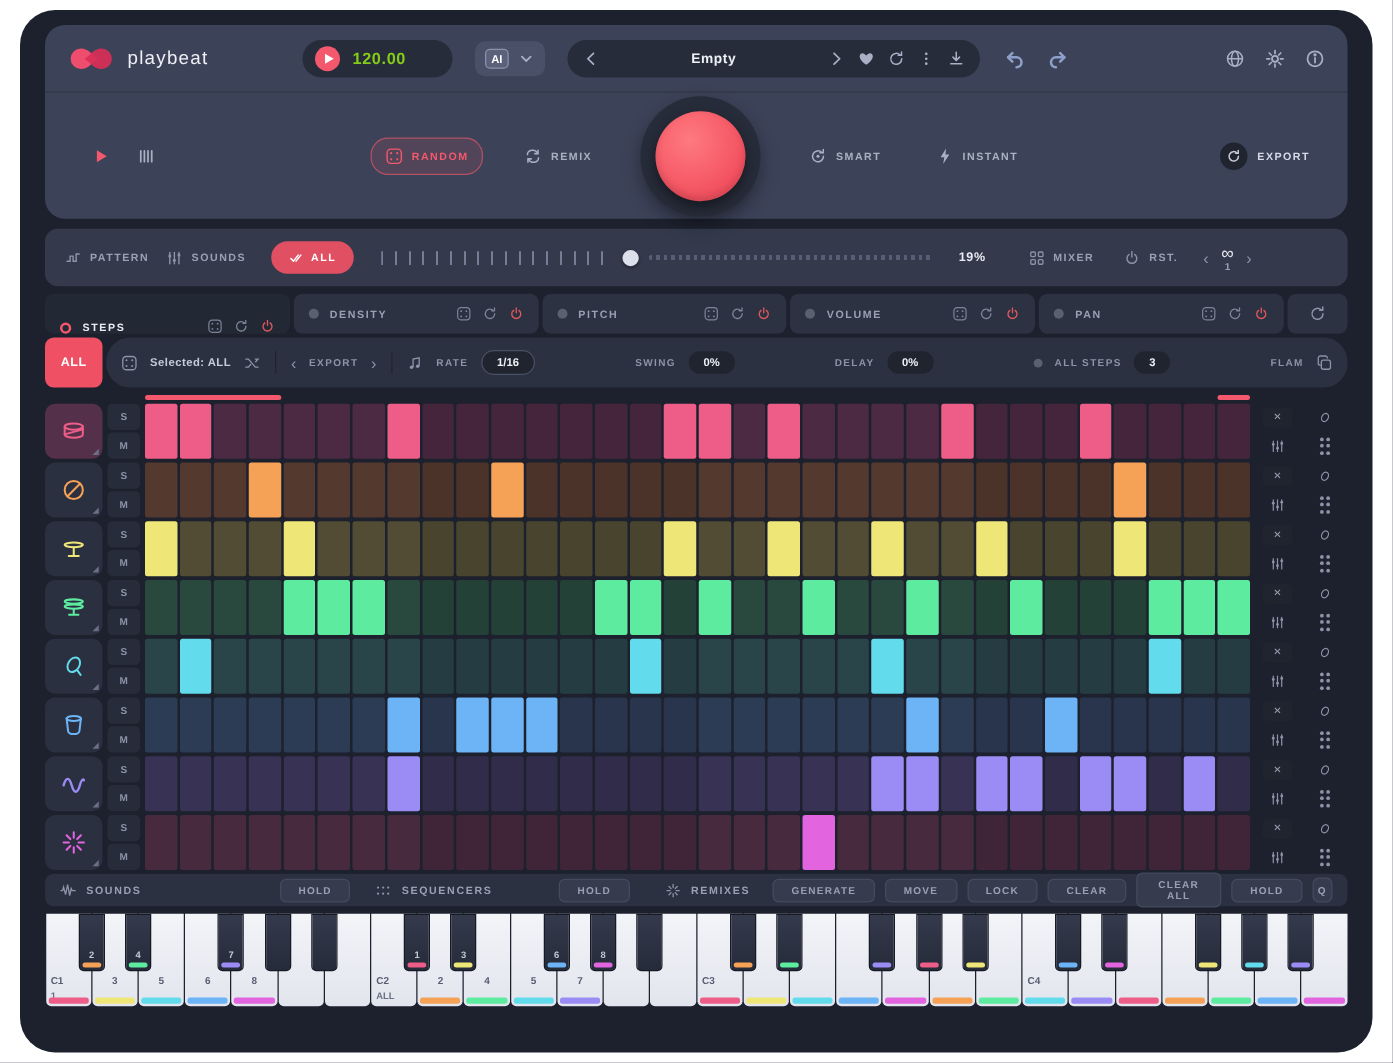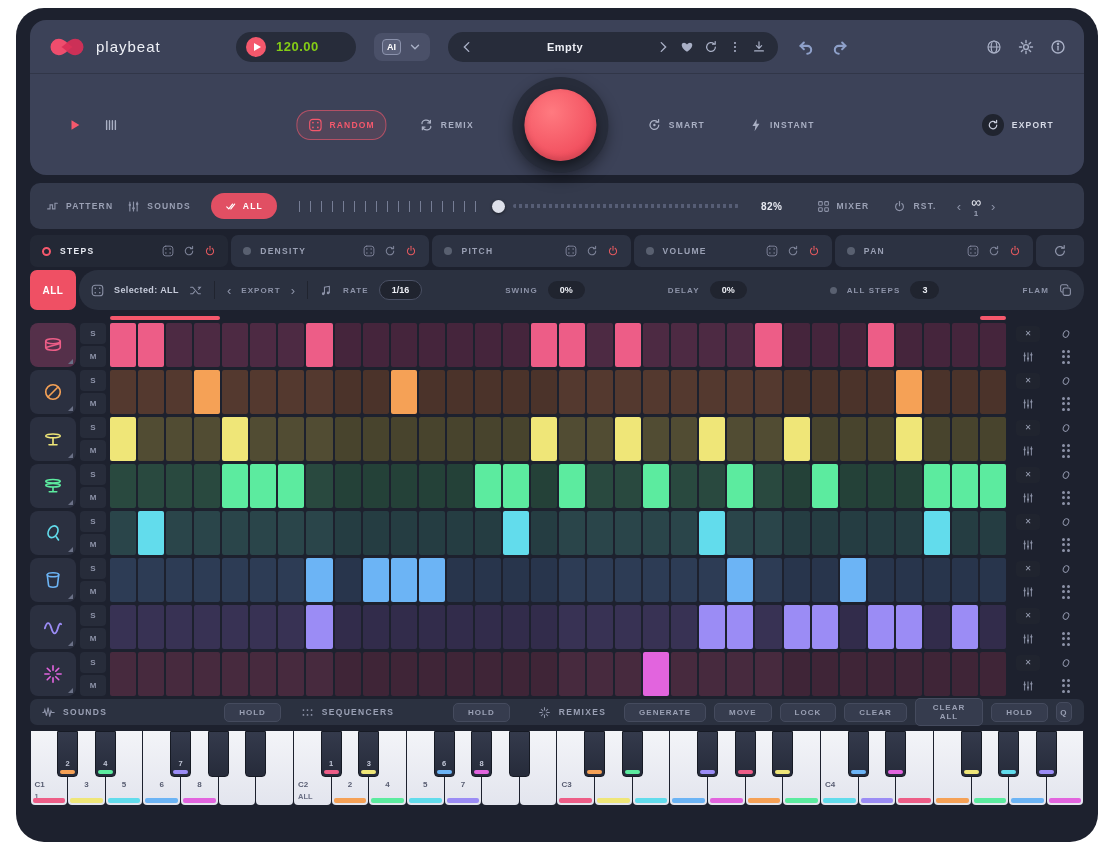--- a/index.html
+++ b/index.html
@@ -1,21 +1,21 @@
 <!DOCTYPE html>
 <html><head>
 <meta charset="utf-8">
 <style>
   * { margin:0; padding:0; box-sizing:border-box; user-select:none; }
   html,body { width:1114px; height:850px; background:#fff; overflow:hidden;
     font-family:"Liberation Sans", sans-serif; }
   button { background:none; border:none; color:inherit; font-family:inherit; cursor:pointer; }
 
   .window { position:absolute; left:16px; top:8px; width:1082px; height:834px;
-    background:#1d212e; border-radius:28px; padding:12px 14px 0; overflow:hidden; }
+    background:#1d212e; border-radius:28px; padding:12px 20px 0; overflow:hidden; }
 
   svg.i { width:14px; height:14px; display:block; }
 
   
   .top-block { background:#3c4258; border-radius:16px; overflow:visible; }
   .header { height:54px; display:flex; align-items:center; padding:0 18px; gap:18px;
     border-bottom:1px solid rgba(0,0,0,.18); }
   .logo { display:flex; align-items:center; gap:10px; width:170px; }
   .logo-text { color:#eef0f6; font-size:15px; letter-spacing:1px; }
   .pill { background:#272c3a; border-radius:17px; height:30px; display:flex; align-items:center; }
@@ -69,21 +69,21 @@
   .slider-val { color:#e8eaf2; font-size:10px; font-weight:bold; letter-spacing:.5px; }
   .pat-select { margin-left:6px; display:flex; align-items:center; gap:10px; color:#9aa0b4; }
   .inf-stack { display:flex; flex-direction:column; align-items:center; line-height:1; }
   .inf-stack .inf { color:#e8eaf2; font-size:14px; }
   .inf-stack .num { color:#9aa0b4; font-size:8px; font-weight:bold; margin-top:1px; }
   .chev { color:#8d93a8; font-size:13px; line-height:1; }
 
   
   .tabs { margin-top:6px; display:flex; gap:3px; height:32px; }
   .tab { flex:1; background:#2c3242; border-radius:7px; display:flex; align-items:center; padding:0 12px; gap:9px; }
-  .tab.active { background:#232835; }
+  .tab.active { background:#232835;align-items:flex-end; }
   .tab-led { width:8px; height:8px; border-radius:50%; background:#596070; flex:none; }
   .tab-led.rec { width:9px; height:9px; background:transparent; border:2px solid #f4586c; }
   .tab-label { color:#9aa0b4; font-size:8.5px; font-weight:bold; letter-spacing:1.3px; }
   .tab.active .tab-label { color:#e8eaf2; }
   .tab-icons { margin-left:auto; display:flex; gap:9px; align-items:center; color:#7d8398; }
   .tab-icons .ti.pw { color:#e0585e; }
   .tab-icons svg.i { width:12px; height:12px; }
   .sync-tab { flex:none; width:48px; background:#2c3242; border-radius:7px;
     display:flex; align-items:center; justify-content:center; color:#8d93a8; }
 
@@ -351,21 +351,21 @@
       <svg class="i" style="width:11px;height:11px" viewBox="0 0 16 16" fill="none" stroke="#fff" stroke-width="1.8" stroke-linecap="round" stroke-linejoin="round">
           <path d="M2.5 8.5l3 3 5.5-7M8.5 11.5L14 4.5"></path>
         </svg>
       <span>ALL</span>
     </button>
     <div class="density">
       <div class="ticks"></div>
       <div class="knob"></div>
       <div class="dash"></div>
     </div>
-    <span class="slider-val">82%</span>
+    <span class="slider-val">19%</span>
     <button class="pb-item" style="margin-left:20px">
       <svg class="i" viewBox="0 0 16 16" fill="none" stroke="currentColor" stroke-width="1.3">
           <rect x="2" y="2" width="4.5" height="4.5" rx="1"></rect>
           <rect x="9.5" y="2" width="4.5" height="4.5" rx="1"></rect>
           <rect x="2" y="9.5" width="4.5" height="4.5" rx="1"></rect>
           <rect x="9.5" y="9.5" width="4.5" height="4.5" rx="1"></rect>
         </svg>
       <span>MIXER</span>
     </button>
     <button class="pb-item" style="margin-left:10px">

